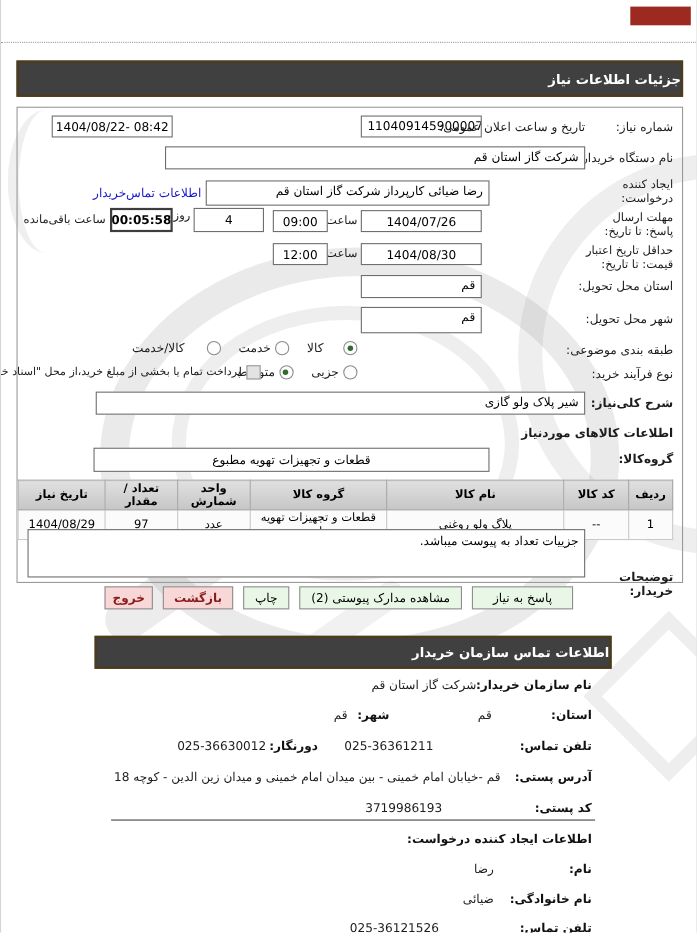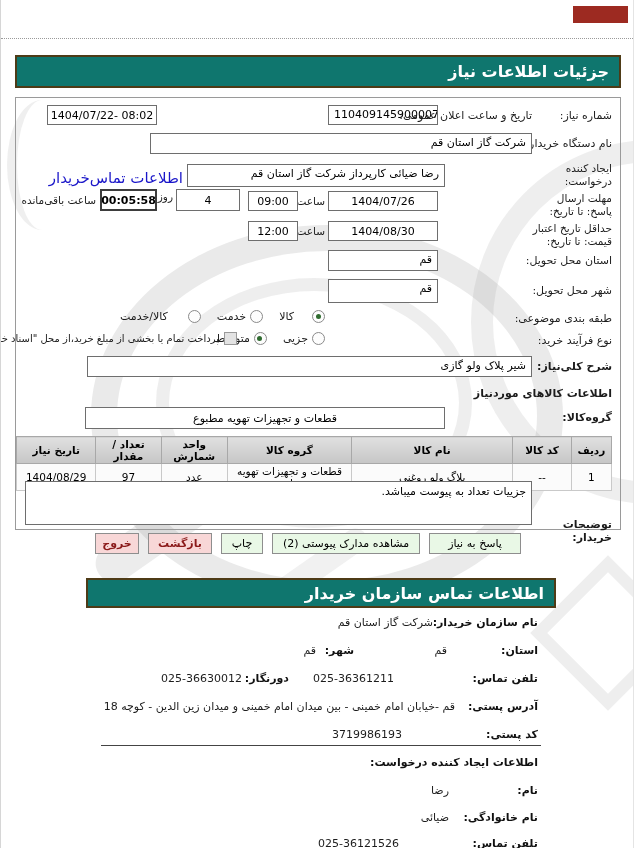--- a/index.html
+++ b/index.html
@@ -1,34 +1,34 @@
 <!DOCTYPE html>
 <html lang="fa" dir="rtl"><head>
 <meta charset="utf-8">
 <style>
   html,body{margin:0;padding:0;background:#fff;}
   .page{position:relative;width:634px;height:848px;background:#ffffff;overflow:hidden;
         font-family:"DejaVu Sans","Liberation Sans",sans-serif;direction:rtl;
         border-left:1px solid #d6d6d6;border-right:1px solid #e4e4e4;box-sizing:border-box;}
   .dotline{position:absolute;left:0;right:0;top:38px;border-top:1px dotted #9a9a9a;}
   .redbox{position:absolute;top:6px;right:5px;width:55px;height:17px;background:#9d2a21;}
-  .hdr{position:absolute;background:#0f766e;border:2px solid #4e3b17;color:#fff;
-       font-size:16px;font-weight:bold;box-sizing:border-box;display:flex;align-items:center;
-       padding-right:10px;z-index:2;}
+  .hdr{position:absolute;background:#404040;border:2px solid #4e3b17;color:#fff;
+       font-size:12px;font-weight:bold;box-sizing:border-box;display:flex;align-items:center;
+       z-index:2;}
   .panel{position:absolute;top:97px;left:14px;width:606px;height:433px;
          border:1px solid #9a9a9a;box-sizing:border-box;z-index:1;}
   .lbl{position:absolute;font-size:11px;color:#1c1c1c;white-space:nowrap;z-index:2;}
   .lblw{position:absolute;font-size:10.5px;color:#1c1c1c;text-align:right;line-height:13px;z-index:2;}
   .box{position:absolute;background:#fff;border:1px solid #6e6e6e;box-sizing:border-box;
        font-size:11px;color:#000;padding:2px 5px;overflow:hidden;white-space:nowrap;z-index:2;}
   .ctr{display:flex;align-items:center;justify-content:center;padding:0;}
   .rgt{text-align:right;}
   .ltr{direction:ltr;}
   .bold{font-weight:bold;}
-  .link{position:absolute;color:#1a16c9;font-size:15px;white-space:nowrap;z-index:2;cursor:pointer;}
+  .link{position:absolute;color:#1a16c9;font-size:11px;white-space:nowrap;z-index:2;cursor:pointer;}
   .radio{display:inline-block;width:11px;height:11px;border:1px solid #8a8a8a;border-radius:50%;
          background:#fdfdfd;vertical-align:middle;position:relative;}
   .radio.sel::after{content:"";position:absolute;left:2.5px;top:2.5px;width:5px;height:5px;
          border-radius:50%;background:#2f6b2f;}
   .chk{display:inline-block;width:11px;height:11px;border:1px solid #9a9a9a;background:#e3e3e3;
        vertical-align:middle;}
   .optgrp{position:absolute;display:flex;align-items:center;gap:6px;z-index:2;font-size:11px;color:#1c1c1c;}
   .needtable{position:absolute;top:338px;right:8px;border-collapse:collapse;z-index:2;
              font-size:10.5px;background:#fff;}
   .needtable th{background:linear-gradient(#e0e0e0,#c6c6c6);border:1px solid #a8a8a8;
@@ -70,21 +70,21 @@
 
   <div class="hdr" style="top:55px;left:14px;width:606px;height:33px;">
     <span>جزئیات اطلاعات نیاز</span>
   </div>
 
   <div class="panel">
 
     <div class="lbl" style="top:11px;right:8px;">شماره نیاز:</div>
     <div class="box rgt ltr" style="top:7px;right:182px;width:110px;height:20px;text-align:right;">1104091459000073</div>
     <div class="lbl" style="top:11px;right:88px;">تاریخ و ساعت اعلان عمومی:</div>
-    <div class="box ctr ltr" style="top:7px;right:463px;width:110px;height:20px;">1404/07/22- 08:02</div>
+    <div class="box ctr ltr" style="top:7px;right:463px;width:110px;height:20px;">1404/08/22- 08:42</div>
 
     <div class="lbl" style="top:39px;right:8px;">نام دستگاه خریدار:</div>
     <div class="box rgt" style="top:35px;right:88px;width:382px;height:21px;">شرکت گاز استان قم</div>
 
     <div class="lblw" style="top:64px;right:8px;width:64px;">ایجاد کننده درخواست:</div>
     <div class="box rgt" style="top:66px;right:175px;width:258px;height:23px;">رضا ضیائی کارپرداز شرکت گاز استان قم</div>
     <div class="link" style="top:71px;right:437px;">اطلاعات تماس‌خریدار</div>
 
     <div class="lblw" style="top:94px;right:8px;width:82px;">مهلت ارسال پاسخ: تا تاریخ:</div>
     <div class="box ctr ltr" style="top:93px;right:182px;width:110px;height:20px;">1404/07/26</div>

